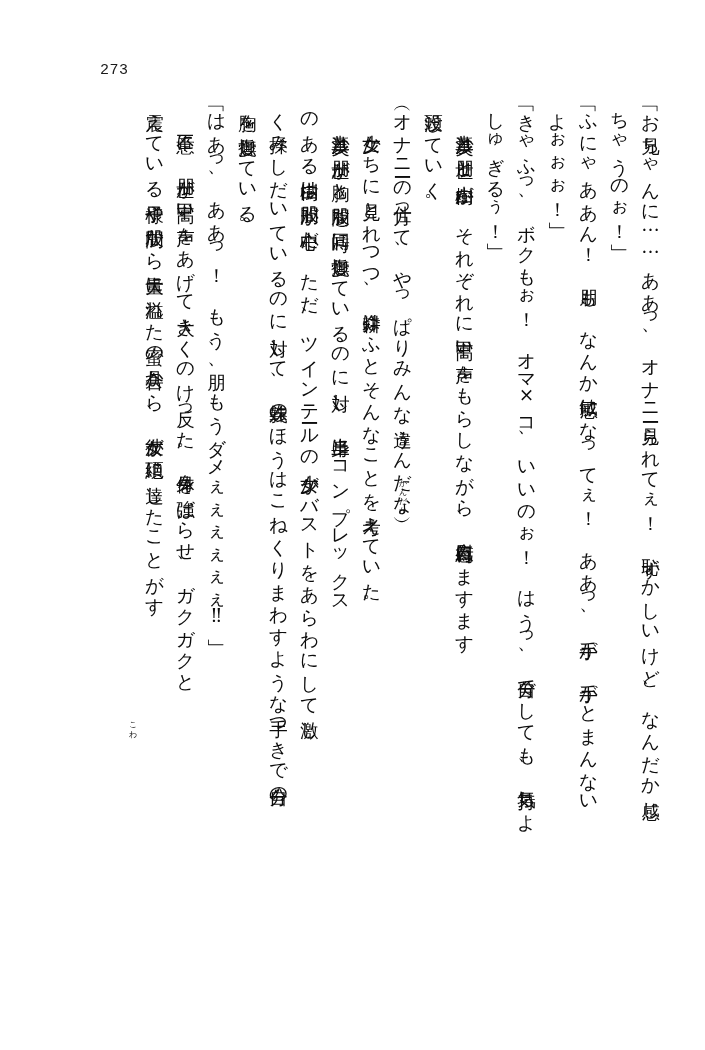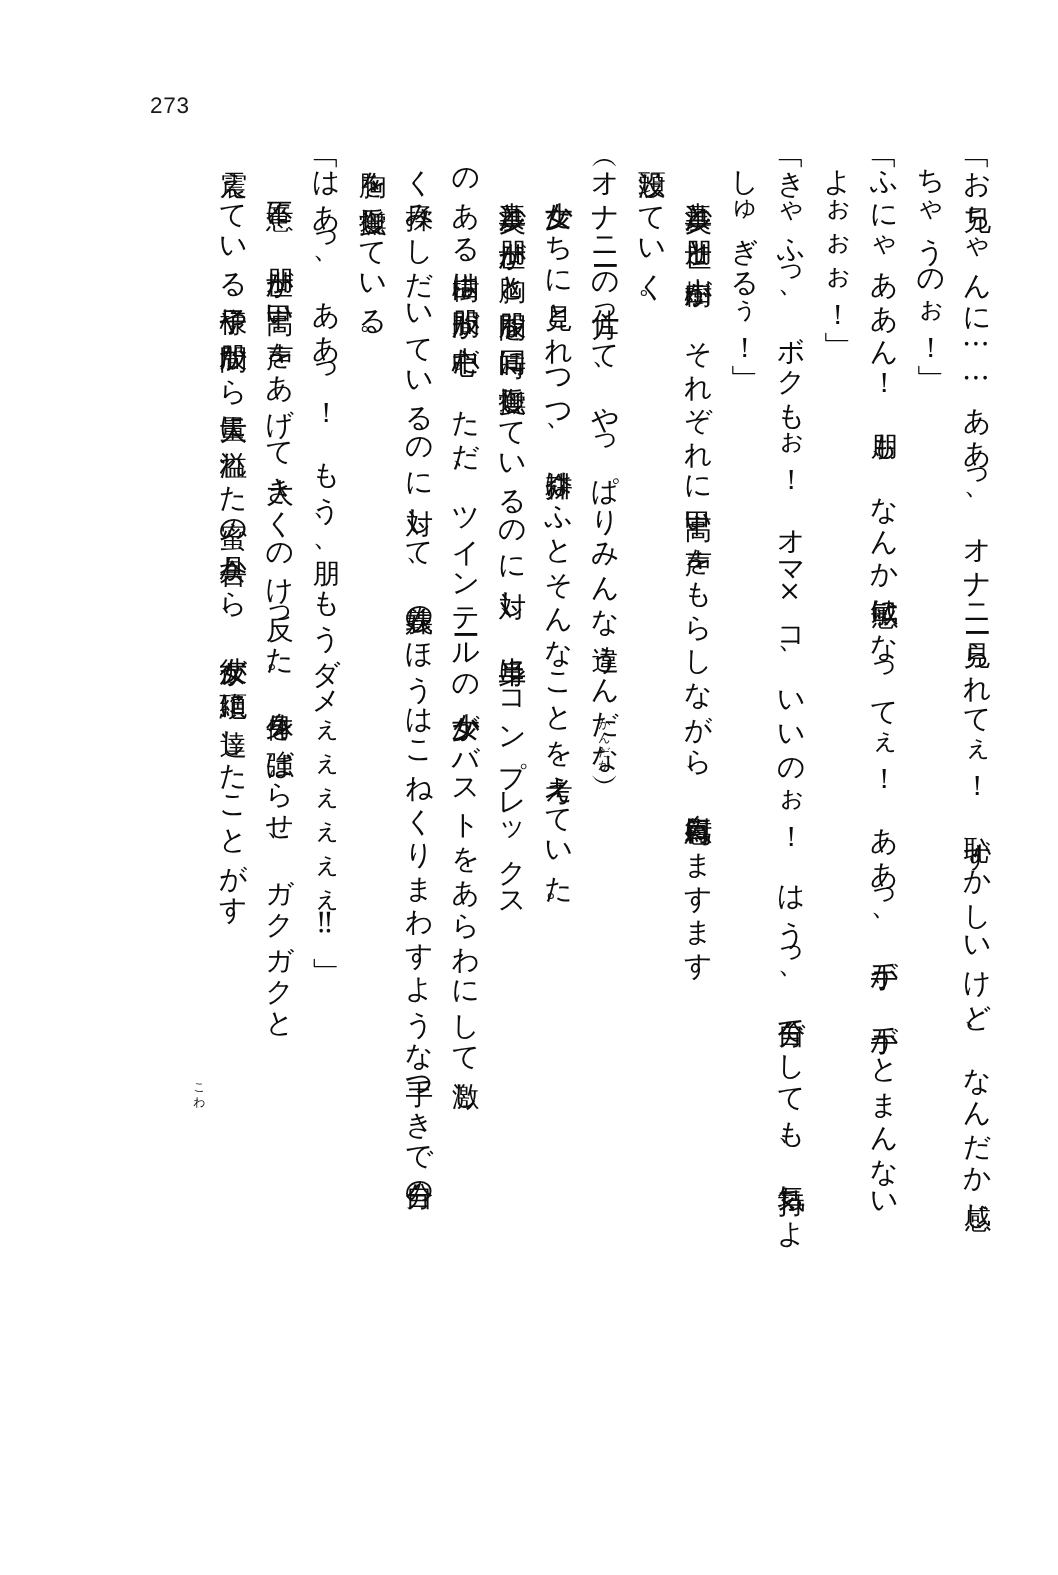--- a/index.html
+++ b/index.html
@@ -20,21 +20,21 @@
     inset: 0;
     background: #ffffff;
   }
   .page-number {
     position: absolute;
     top: 62px;
     left: 100px;
     font-size: 15px;
     letter-spacing: 0.5px;
     color: #1a1a1a;
-    font-family: Liberation Sans, sans-serif;
+    font-family: Liberation Mono, monospace;
   }
   .text-block {
     position: absolute;
     top: 100px;
     left: 60px;
     right: 46px;
     height: 900px;
     display: flex;
     flex-direction: row-reverse;
     justify-content: flex-start;

